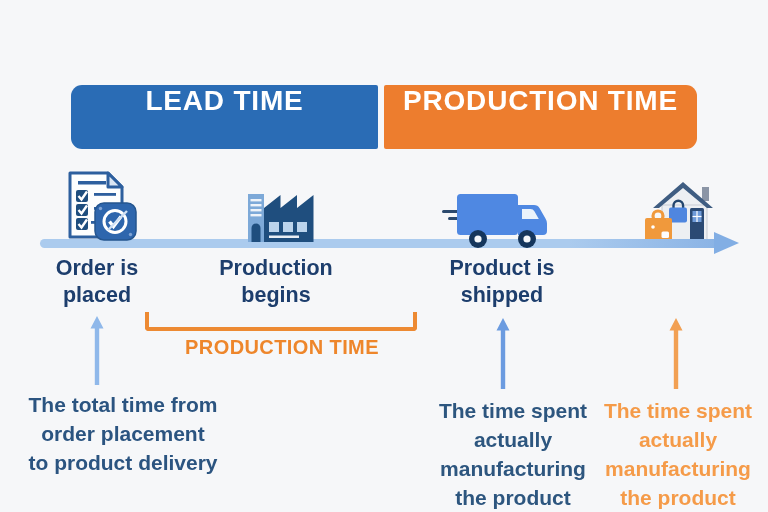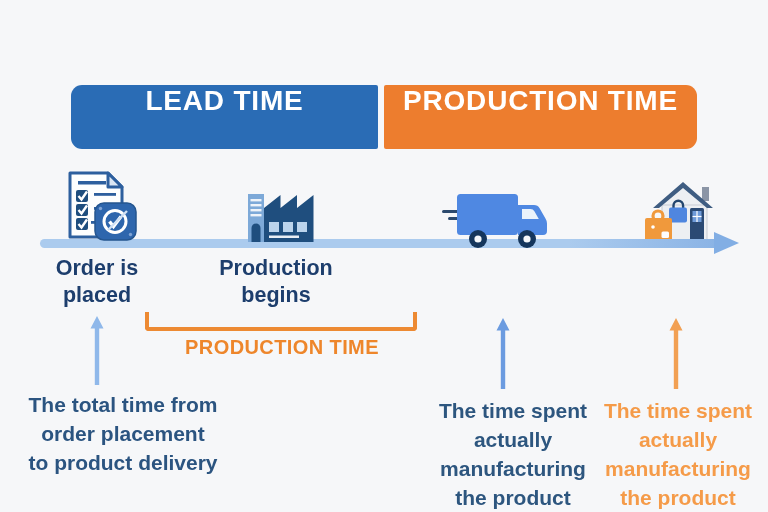--- a/index.html
+++ b/index.html
@@ -133,20 +133,22 @@
     <circle cx="16" cy="36" r="5" fill="none" stroke="#f0993c" stroke-width="3.2"></circle>
     <rect x="3" y="38" width="27" height="23" rx="2" fill="#f0993c"></rect>
     <circle cx="11" cy="47" r="1.8" fill="#ffffff"></circle>
     <rect x="19.5" y="51.5" width="7.5" height="6.5" rx="1.5" fill="#fdfdfd"></rect>
   </svg>
 
   <div class="stage-label" style="left:191px">Production
 begins</div>
   <div class="stage-label" style="left:12px">Order is
 placed</div>
+  <div class="stage-label" style="left:417px">Product is
+shipped</div>
 
   <div class="bracket"></div>
   <div class="bracket-label">PRODUCTION TIME</div>
 
   <svg class="ptr" style="left:89px;top:315px" width="16" height="70" viewBox="0 0 16 70">
     <path d="M8 1 L14.5 13.5 H10.2 V70 H5.8 V13.5 H1.5 Z" fill="#8fb8ea"></path>
   </svg>
   <svg class="ptr" style="left:495px;top:317px" width="16" height="72" viewBox="0 0 16 72">
     <path d="M8 1 L14.5 13.5 H10.2 V72 H5.8 V13.5 H1.5 Z" fill="#6b9be0"></path>
   </svg>

